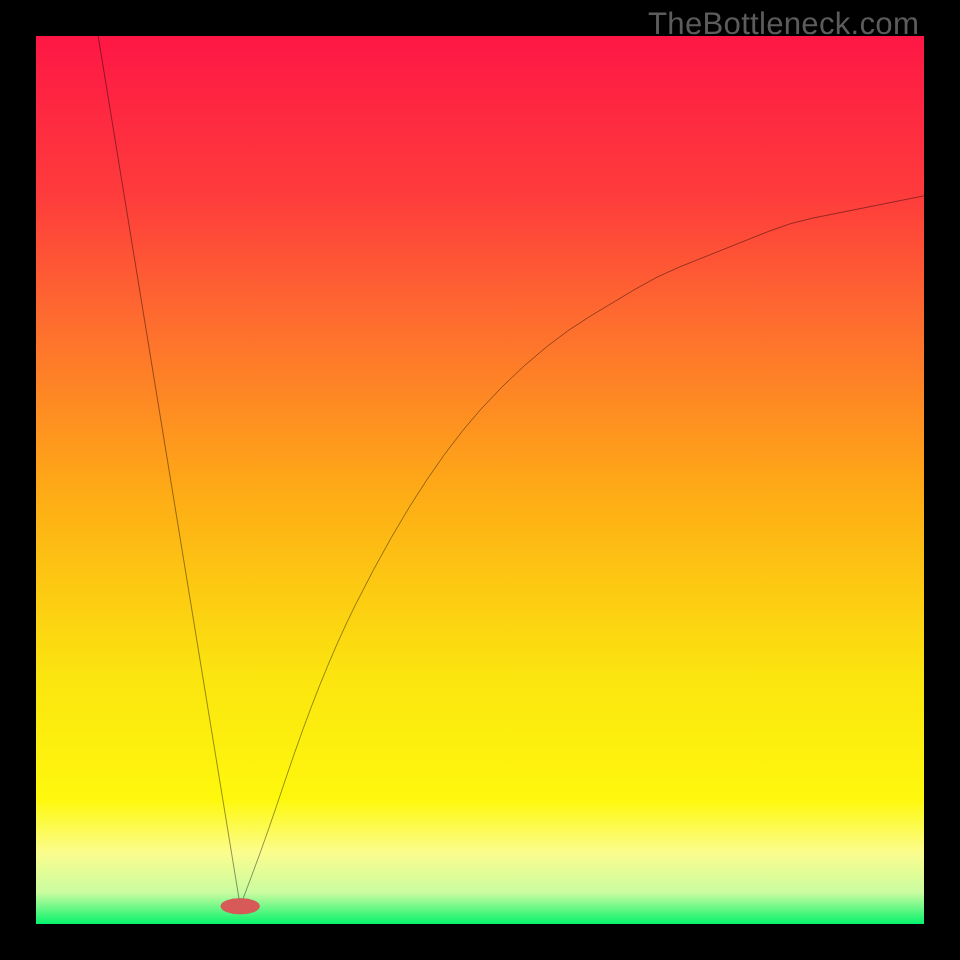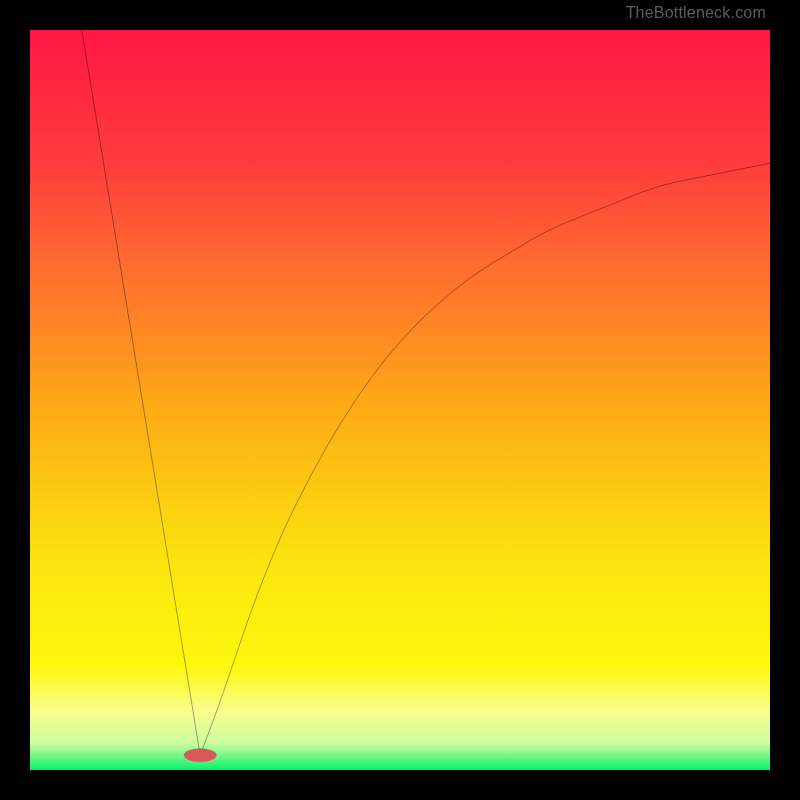--- a/index.html
+++ b/index.html
@@ -23,21 +23,21 @@
     top: 30px;
     width: 740px;
     height: 740px;
     overflow: hidden;
   }
   .watermark {
     position: absolute;
     top: 4px;
     right: 34px;
     color: #5c5c5c;
-    font-size: 16px;
+    font-size: 26px;
     font-weight: 500;
     letter-spacing: 0.2px;
   }
   svg { display: block; }
 </style>
 </head>
 <body>
 
 <div class="frame">
 

